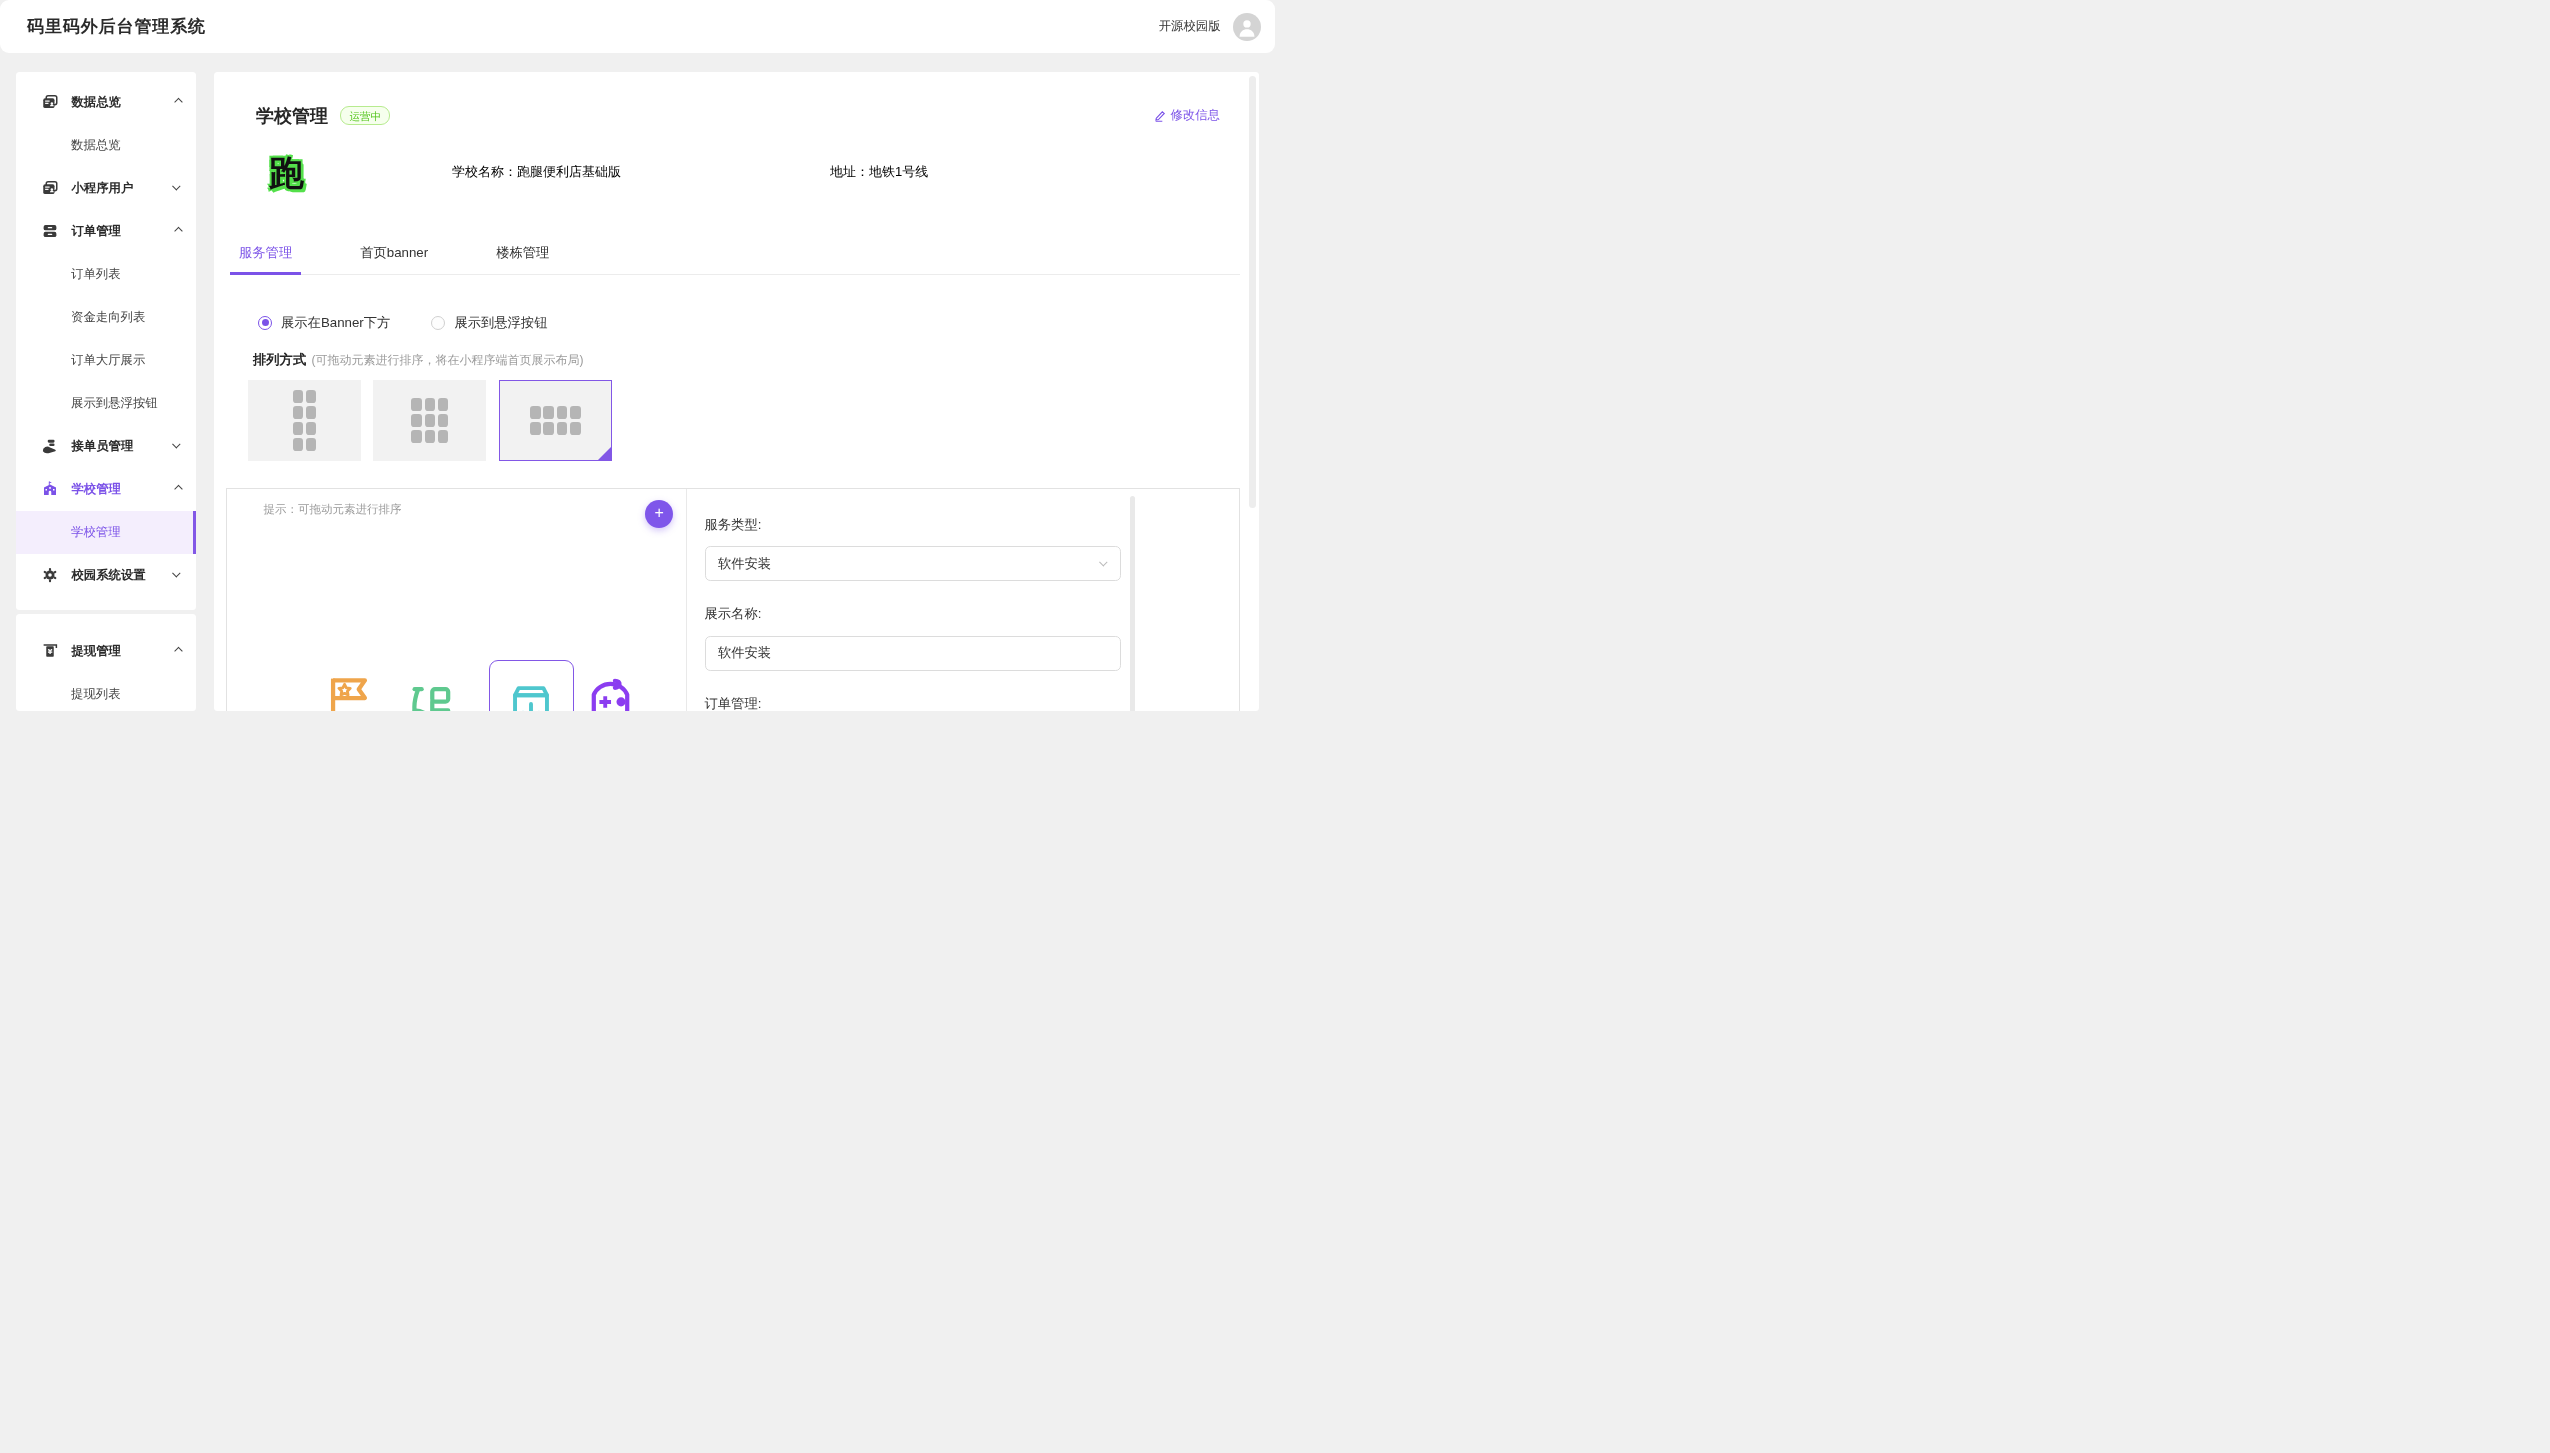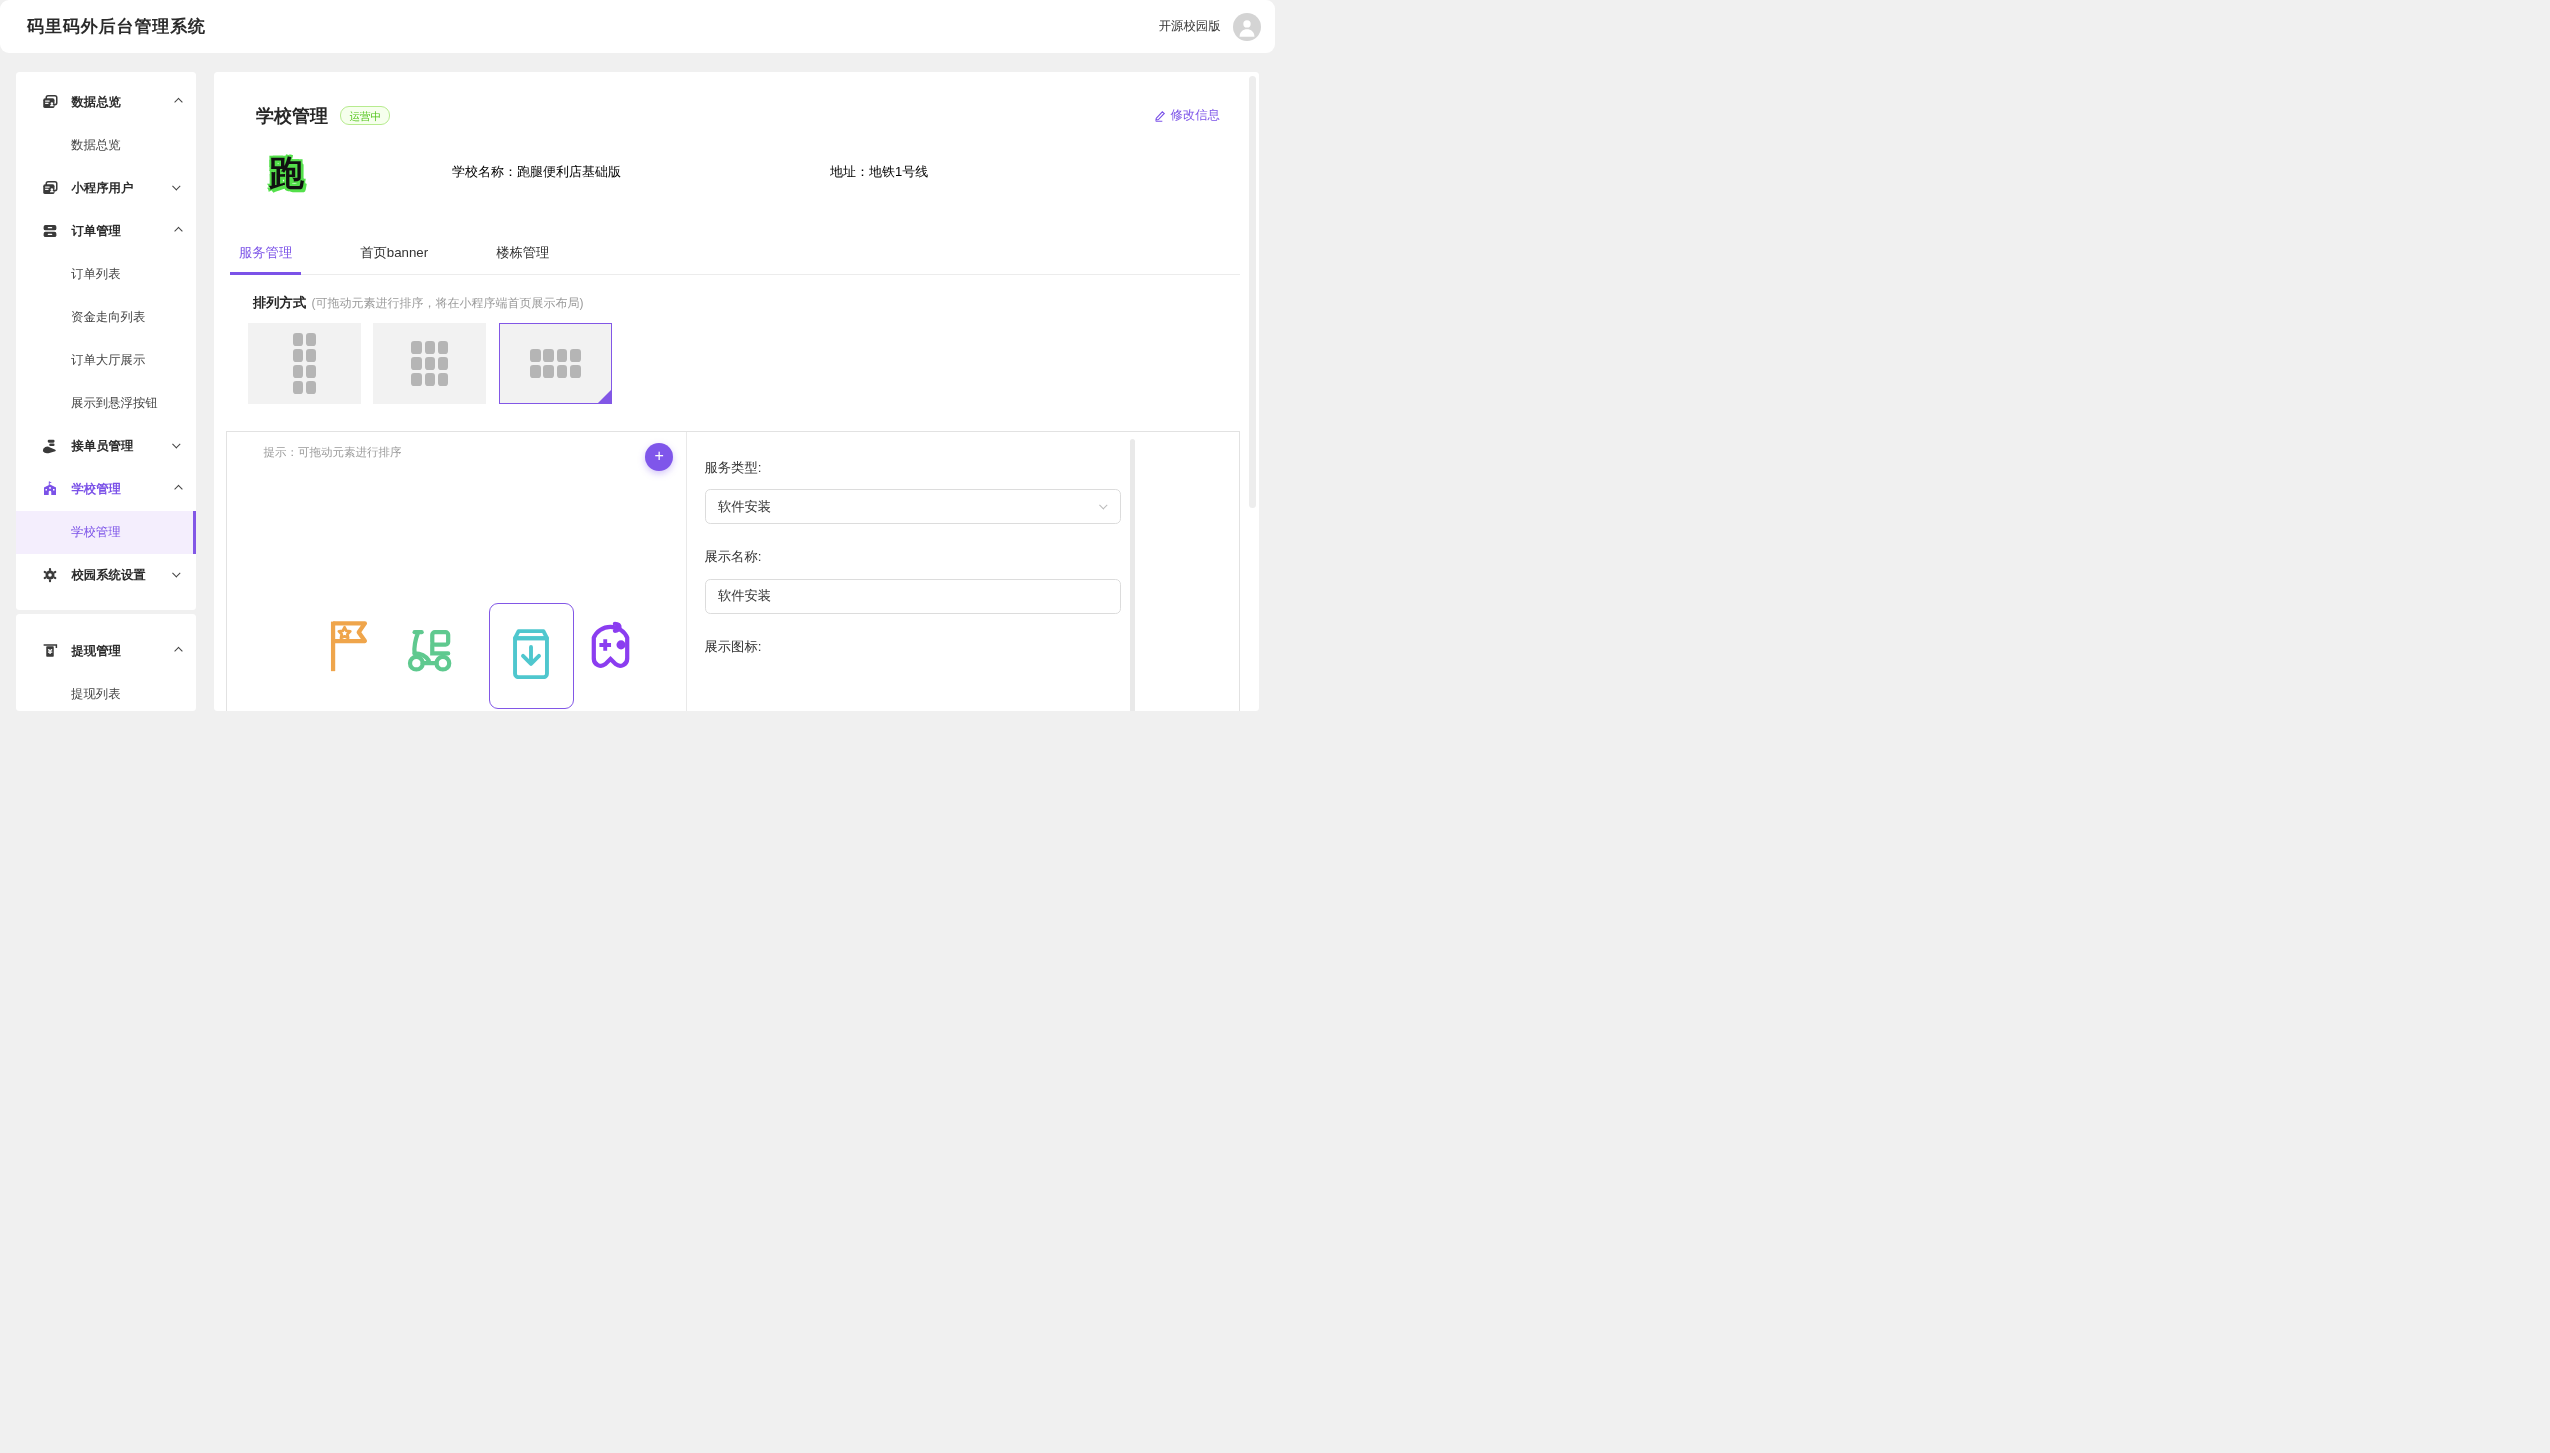--- a/index.html
+++ b/index.html
@@ -323,20 +323,28 @@
       <div class="school-field school-name"><span>学校名称：</span><span>跑腿便利店基础版</span></div>
       <div class="school-field school-address"><span>地址：</span><span>地铁1号线</span></div>
     </div>
 
     <div class="tabs">
       <div class="tab active">服务管理</div>
       <div class="tab">首页banner</div>
       <div class="tab">楼栋管理</div>
     </div>
 
+    <div class="radio-row">
+      <span class="radio checked">
+          <i></i>
+        </span>
+      <span class="radio-label">展示在Banner下方</span>
+      <span class="radio unchecked radio-group-2"></span>
+      <span class="radio-label">展示到悬浮按钮</span>
+    </div>
 
     <div class="arrange-row">
       <span class="arrange-title">排列方式</span>
       <span class="arrange-hint">(可拖动元素进行排序，将在小程序端首页展示布局)</span>
     </div>
 
     <div class="layout-cards">
       <div class="layout-card">
         <div class="grid g2">
           <i></i>
@@ -434,21 +442,21 @@
         <div class="form-control select">
           <span>软件安装</span>
           <span class="chev down"></span>
         </div>
         <div class="form-gap"></div>
         <div class="form-label">展示名称:</div>
         <div class="form-control">
           <span>软件安装</span>
         </div>
         <div class="form-gap"></div>
-        <div class="form-label">展示图标:</div>
+        <div class="form-label">订单管理:</div>
       </div>
 
       <div class="form-scrollbar"></div>
     </div>
 
     <div class="card-scrollbar"></div>
   </main>
 </div>
 
 

